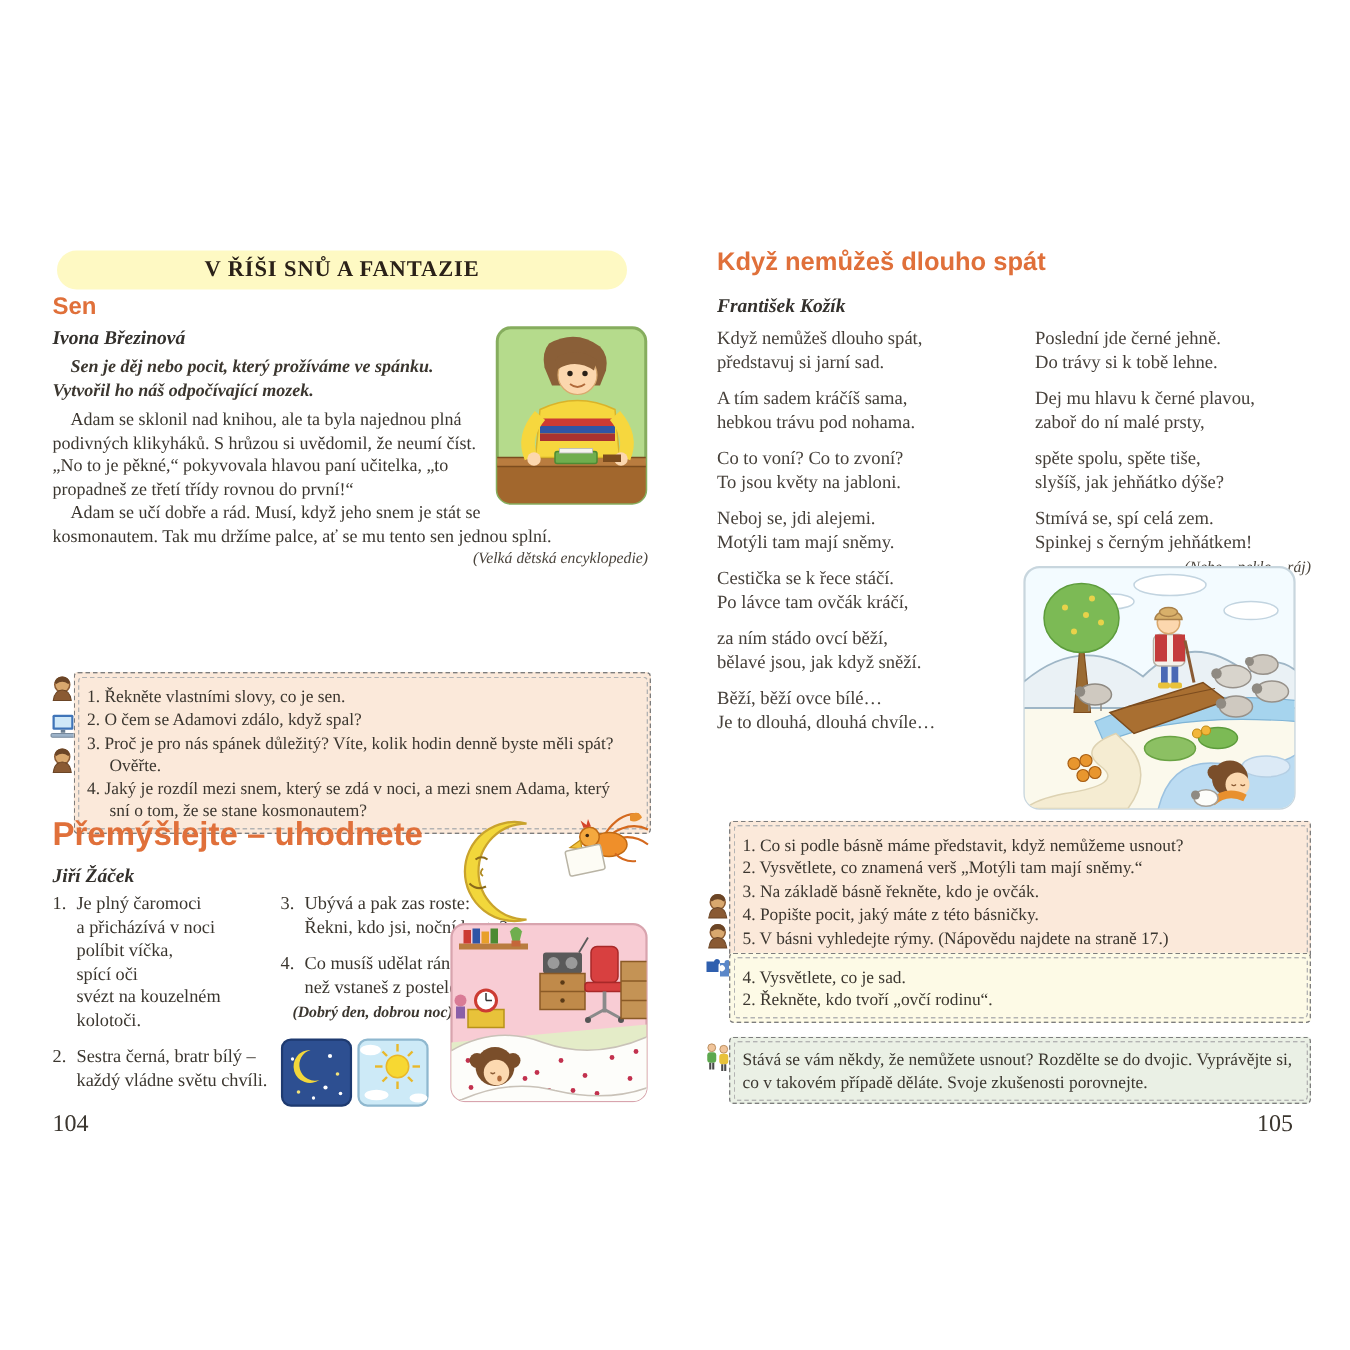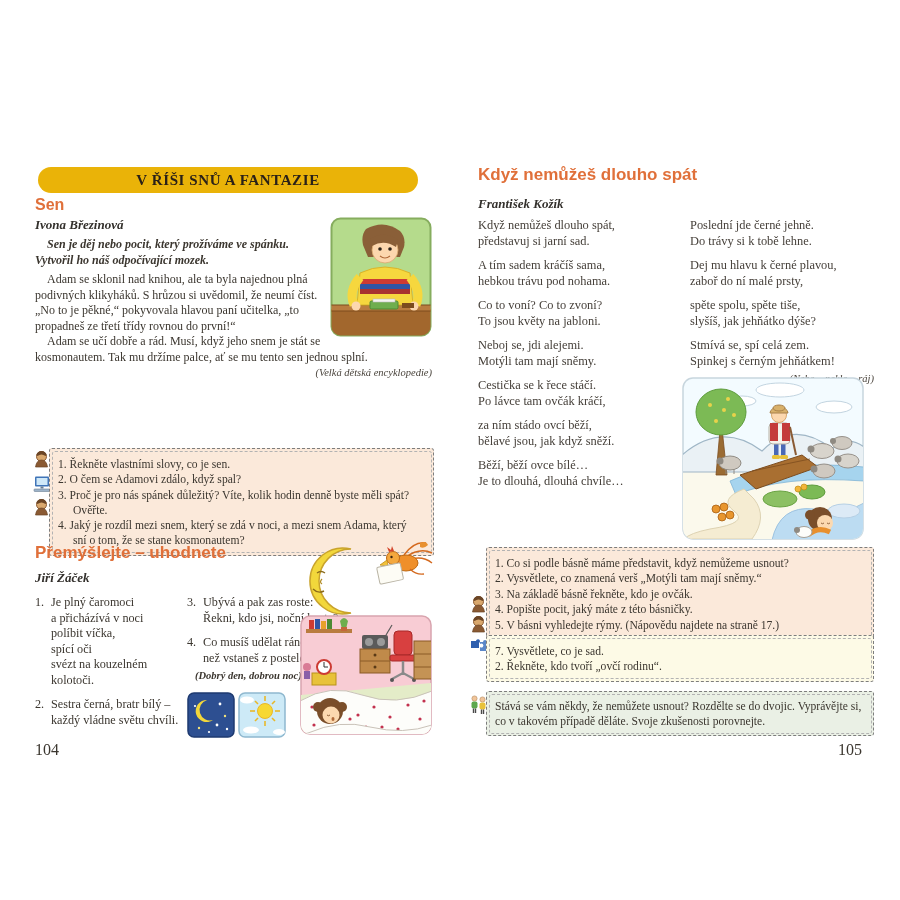--- a/index.html
+++ b/index.html
@@ -3,21 +3,21 @@
 <meta charset="utf-8">
 <style>
   * { margin:0; padding:0; box-sizing:border-box; }
   html,body { width:900px; height:900px; background:#fff; font-family:"Liberation Serif", serif; color:#3b362f; }
   .spread { position:relative; width:900px; height:900px; background:#fff; overflow:hidden; }
   .page { position:absolute; top:165px; width:412px; height:610px; }
   .page-left  { left:22px; }
   .page-right { left:468px; }
 
   
-  .banner { position:absolute; left:16px; top:2px; width:380px; height:26px; background:#eab308;
+  .banner { position:absolute; left:16px; top:2px; width:380px; height:26px; background:#fef9c3;
             border-radius:13px; display:flex; align-items:center; justify-content:center;
             font-family:"Liberation Serif", serif; font-weight:bold; font-size:15px; letter-spacing:.6px; color:#2a2118; }
   .orange-h { font-family:"Liberation Sans", sans-serif; font-weight:bold; color:#e0703a; }
   .author { font-style:italic; font-weight:bold; font-size:13px; color:#33302c; margin:4px 0 5px 0; }
 
   
   .story { position:absolute; left:13px; top:32px; width:397px; font-size:12px; line-height:15.5px; }
   .story .orange-h { font-size:16px; margin-bottom:2px; }
   .float-img { float:right; width:102px; height:120px; margin:2px 0 4px 8px; }
   .intro { font-style:italic; font-weight:bold; text-indent:12px; margin-bottom:4px; }
@@ -30,21 +30,21 @@
   .qwrap { position:absolute; }
   .qbox { margin-left:16px; padding:7px 10px 6px 8px; font-size:11.6px; line-height:15px; }
   .q { padding-left:15px; text-indent:-15px; margin:0.5px 0; }
   .peach { background:#fbe9da; }
   .yellow { background:#fdfae6; }
   .green { background:#eaf0e5; }
   .mini-icon { position:absolute; left:0; width:17px; height:18px; }
 
   
   .riddles { position:absolute; left:13px; top:378px; width:399px; height:200px; }
-  .riddles .orange-h { font-size:17px; }
+  .riddles .orange-h { font-size:22px; }
   .rid-col { position:absolute; top:52px; width:148px; font-size:12.2px; line-height:15.5px; }
   .riddle { position:relative; padding-left:16px; margin-bottom:9px; }
   .riddle .num { position:absolute; left:0; top:0; }
   .rid-src { font-style:italic; font-weight:bold; font-size:10.5px; margin:2px 0 8px 8px; }
   .skyrow { display:flex; gap:3px; margin-top:4px; }
 
   .pagenum { position:absolute; top:576px; font-size:16px; color:#3b362f; }
 
   
   .poem-title { position:absolute; left:10px; top:0; font-size:17px; }
@@ -463,21 +463,21 @@
     </div>
 
     <div class="qwrap" style="left:2px; top:470px; width:404px;">
       <span class="mini-icon" style="top:2px;">
         <svg viewBox="0 0 19 16" width="19" height="16">
             <path d="M1,4 h5 a2,2 0 1 1 3,2 v5 h-8 z" fill="#2f5fae"></path>
             <path d="M10,5 h3 a2,2 0 1 1 4,0 h1 v9 h-8 v-4 a2,2 0 1 0 0,-3 z" fill="#5b87c8"></path>
           </svg>
       </span>
       <div class="qbox stitched yellow">
-        <div class="q">7. Vysvětlete, co je sad.</div>
+        <div class="q">4. Vysvětlete, co je sad.</div>
         <div class="q">2. Řekněte, kdo tvoří „ovčí rodinu“.</div>
       </div>
     </div>
 
     <div class="qwrap" style="left:2px; top:526px; width:404px;">
       <span class="mini-icon" style="top:4px;">
         <svg viewBox="0 0 17 19" width="17" height="19">
             <circle cx="4.5" cy="3.5" r="2.6" fill="#f0c49a" stroke="#b5895a" stroke-width="0.6"></circle>
             <rect x="1.5" y="6.5" width="6" height="7" rx="2" fill="#5da84e"></rect>
             <line x1="3.5" y1="13.5" x2="3.5" y2="18" stroke="#4a4a4a" stroke-width="1.4"></line>

